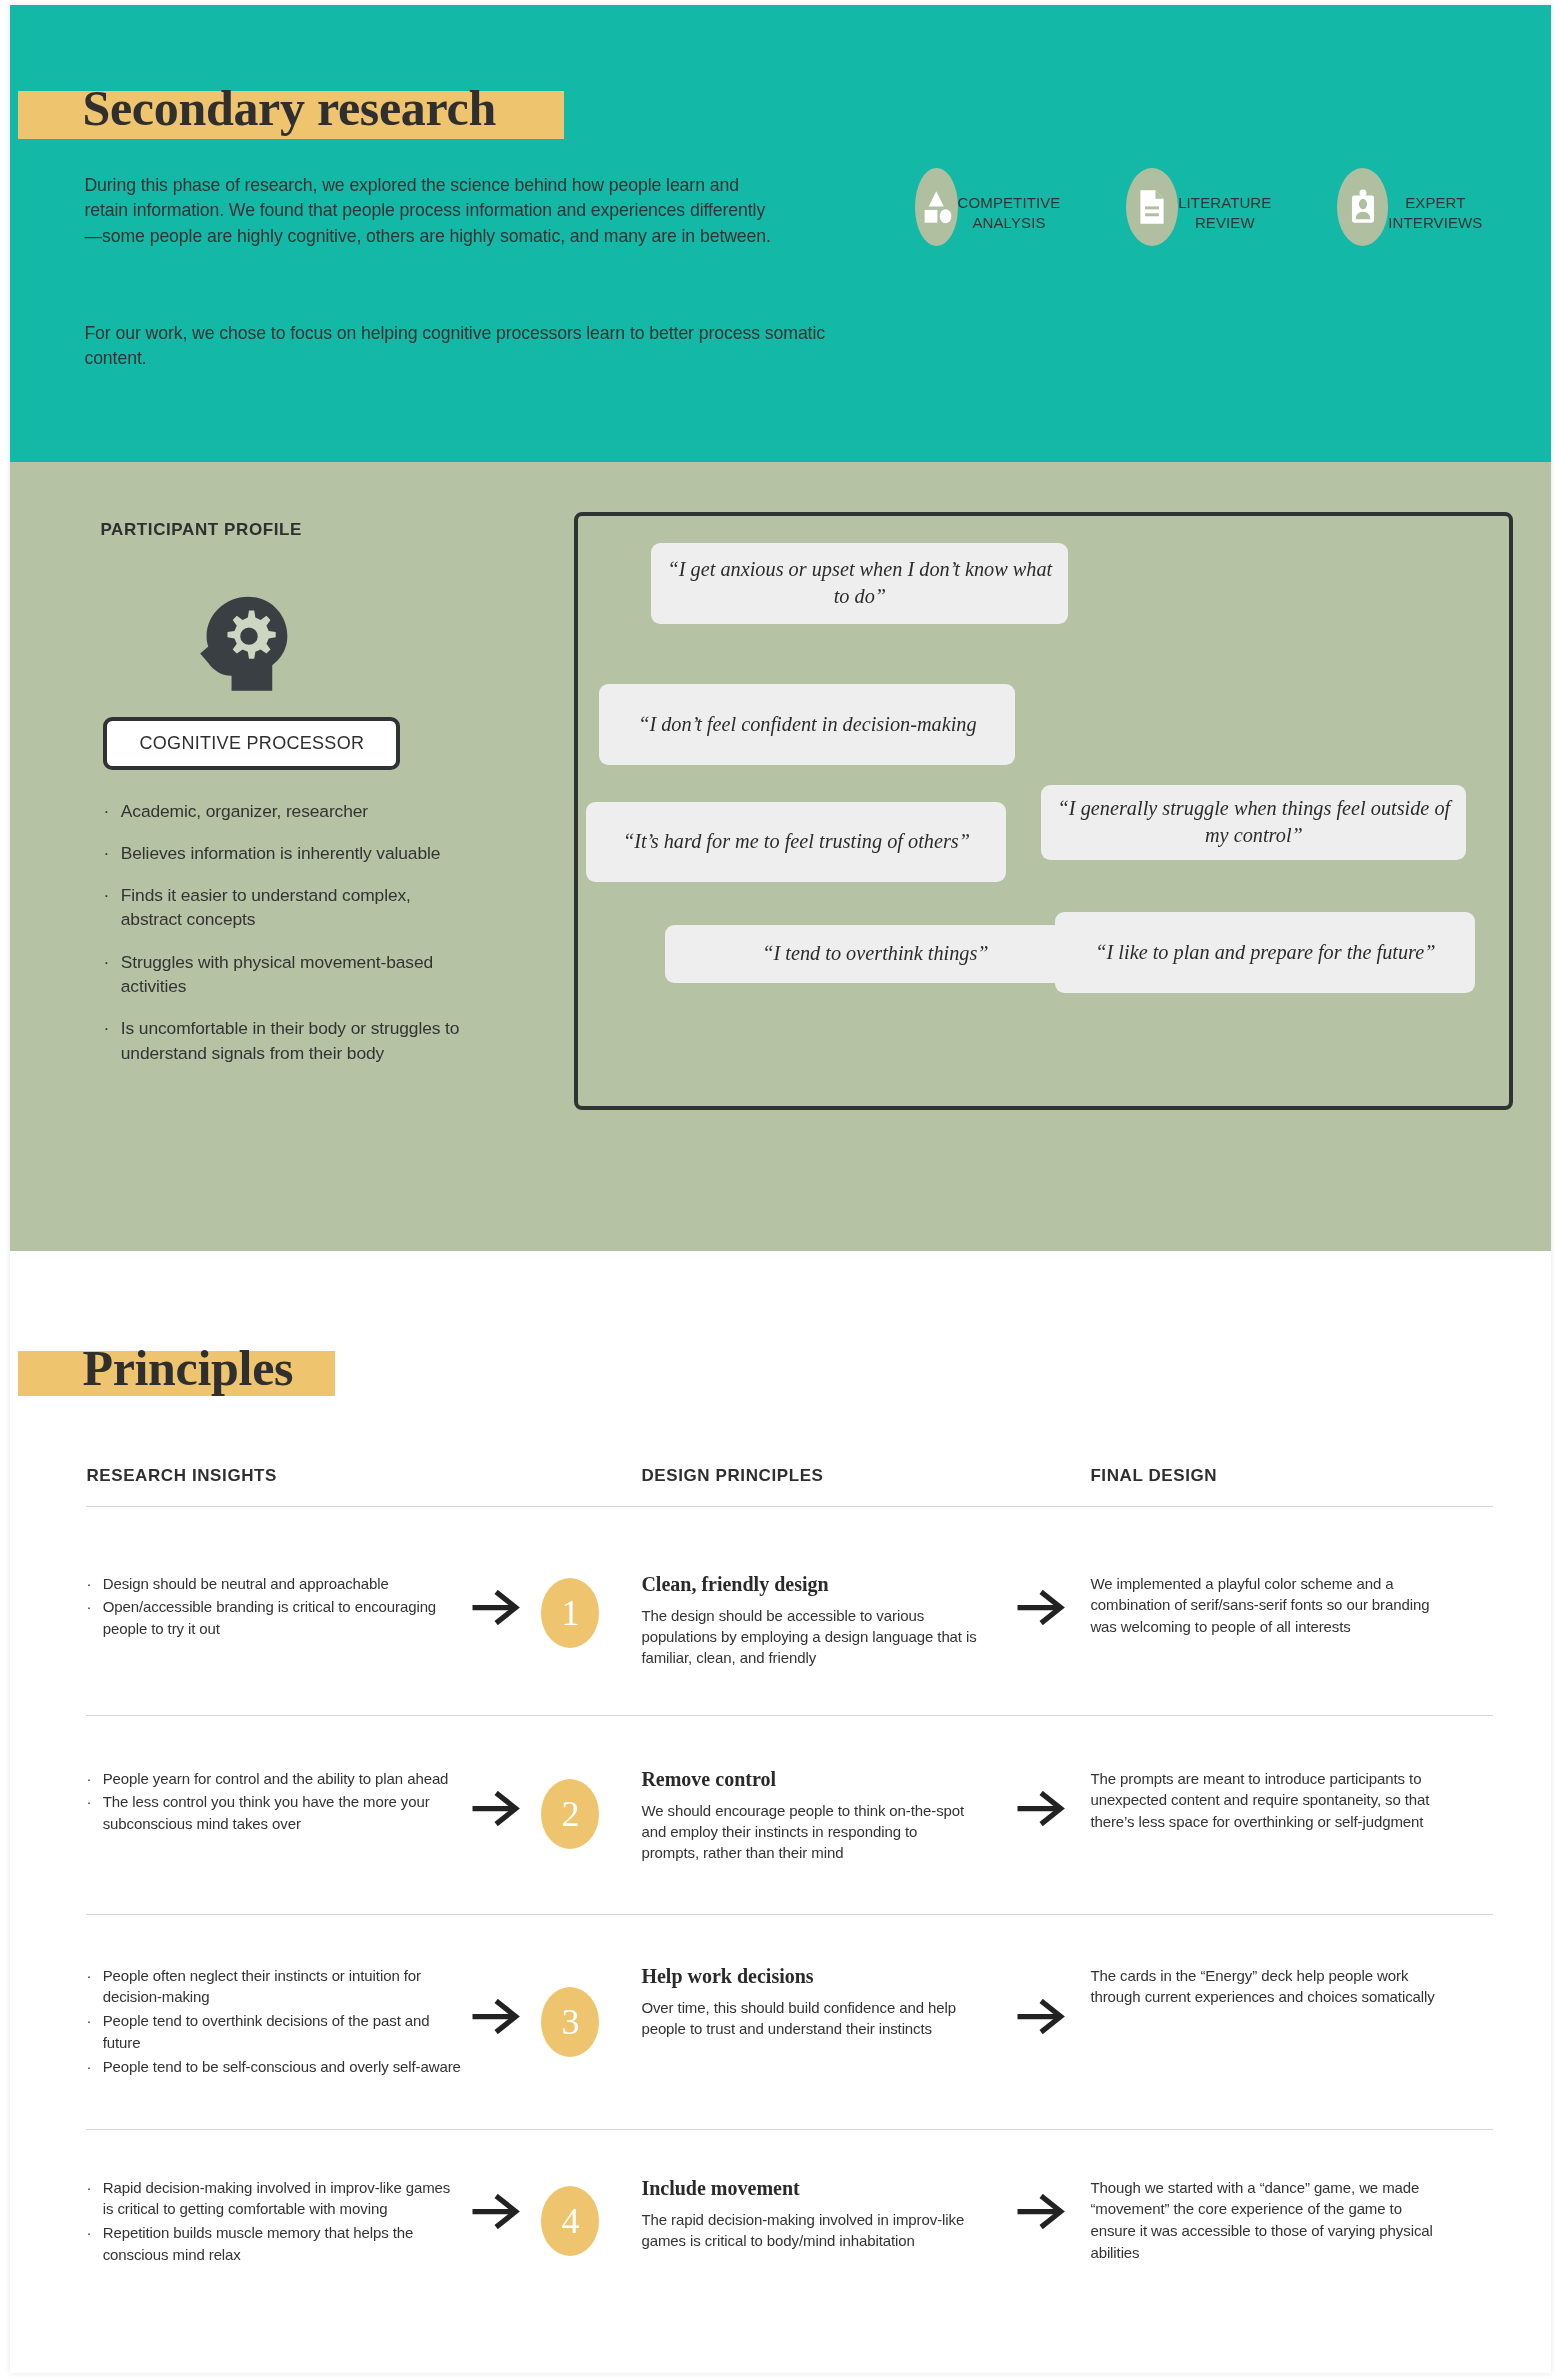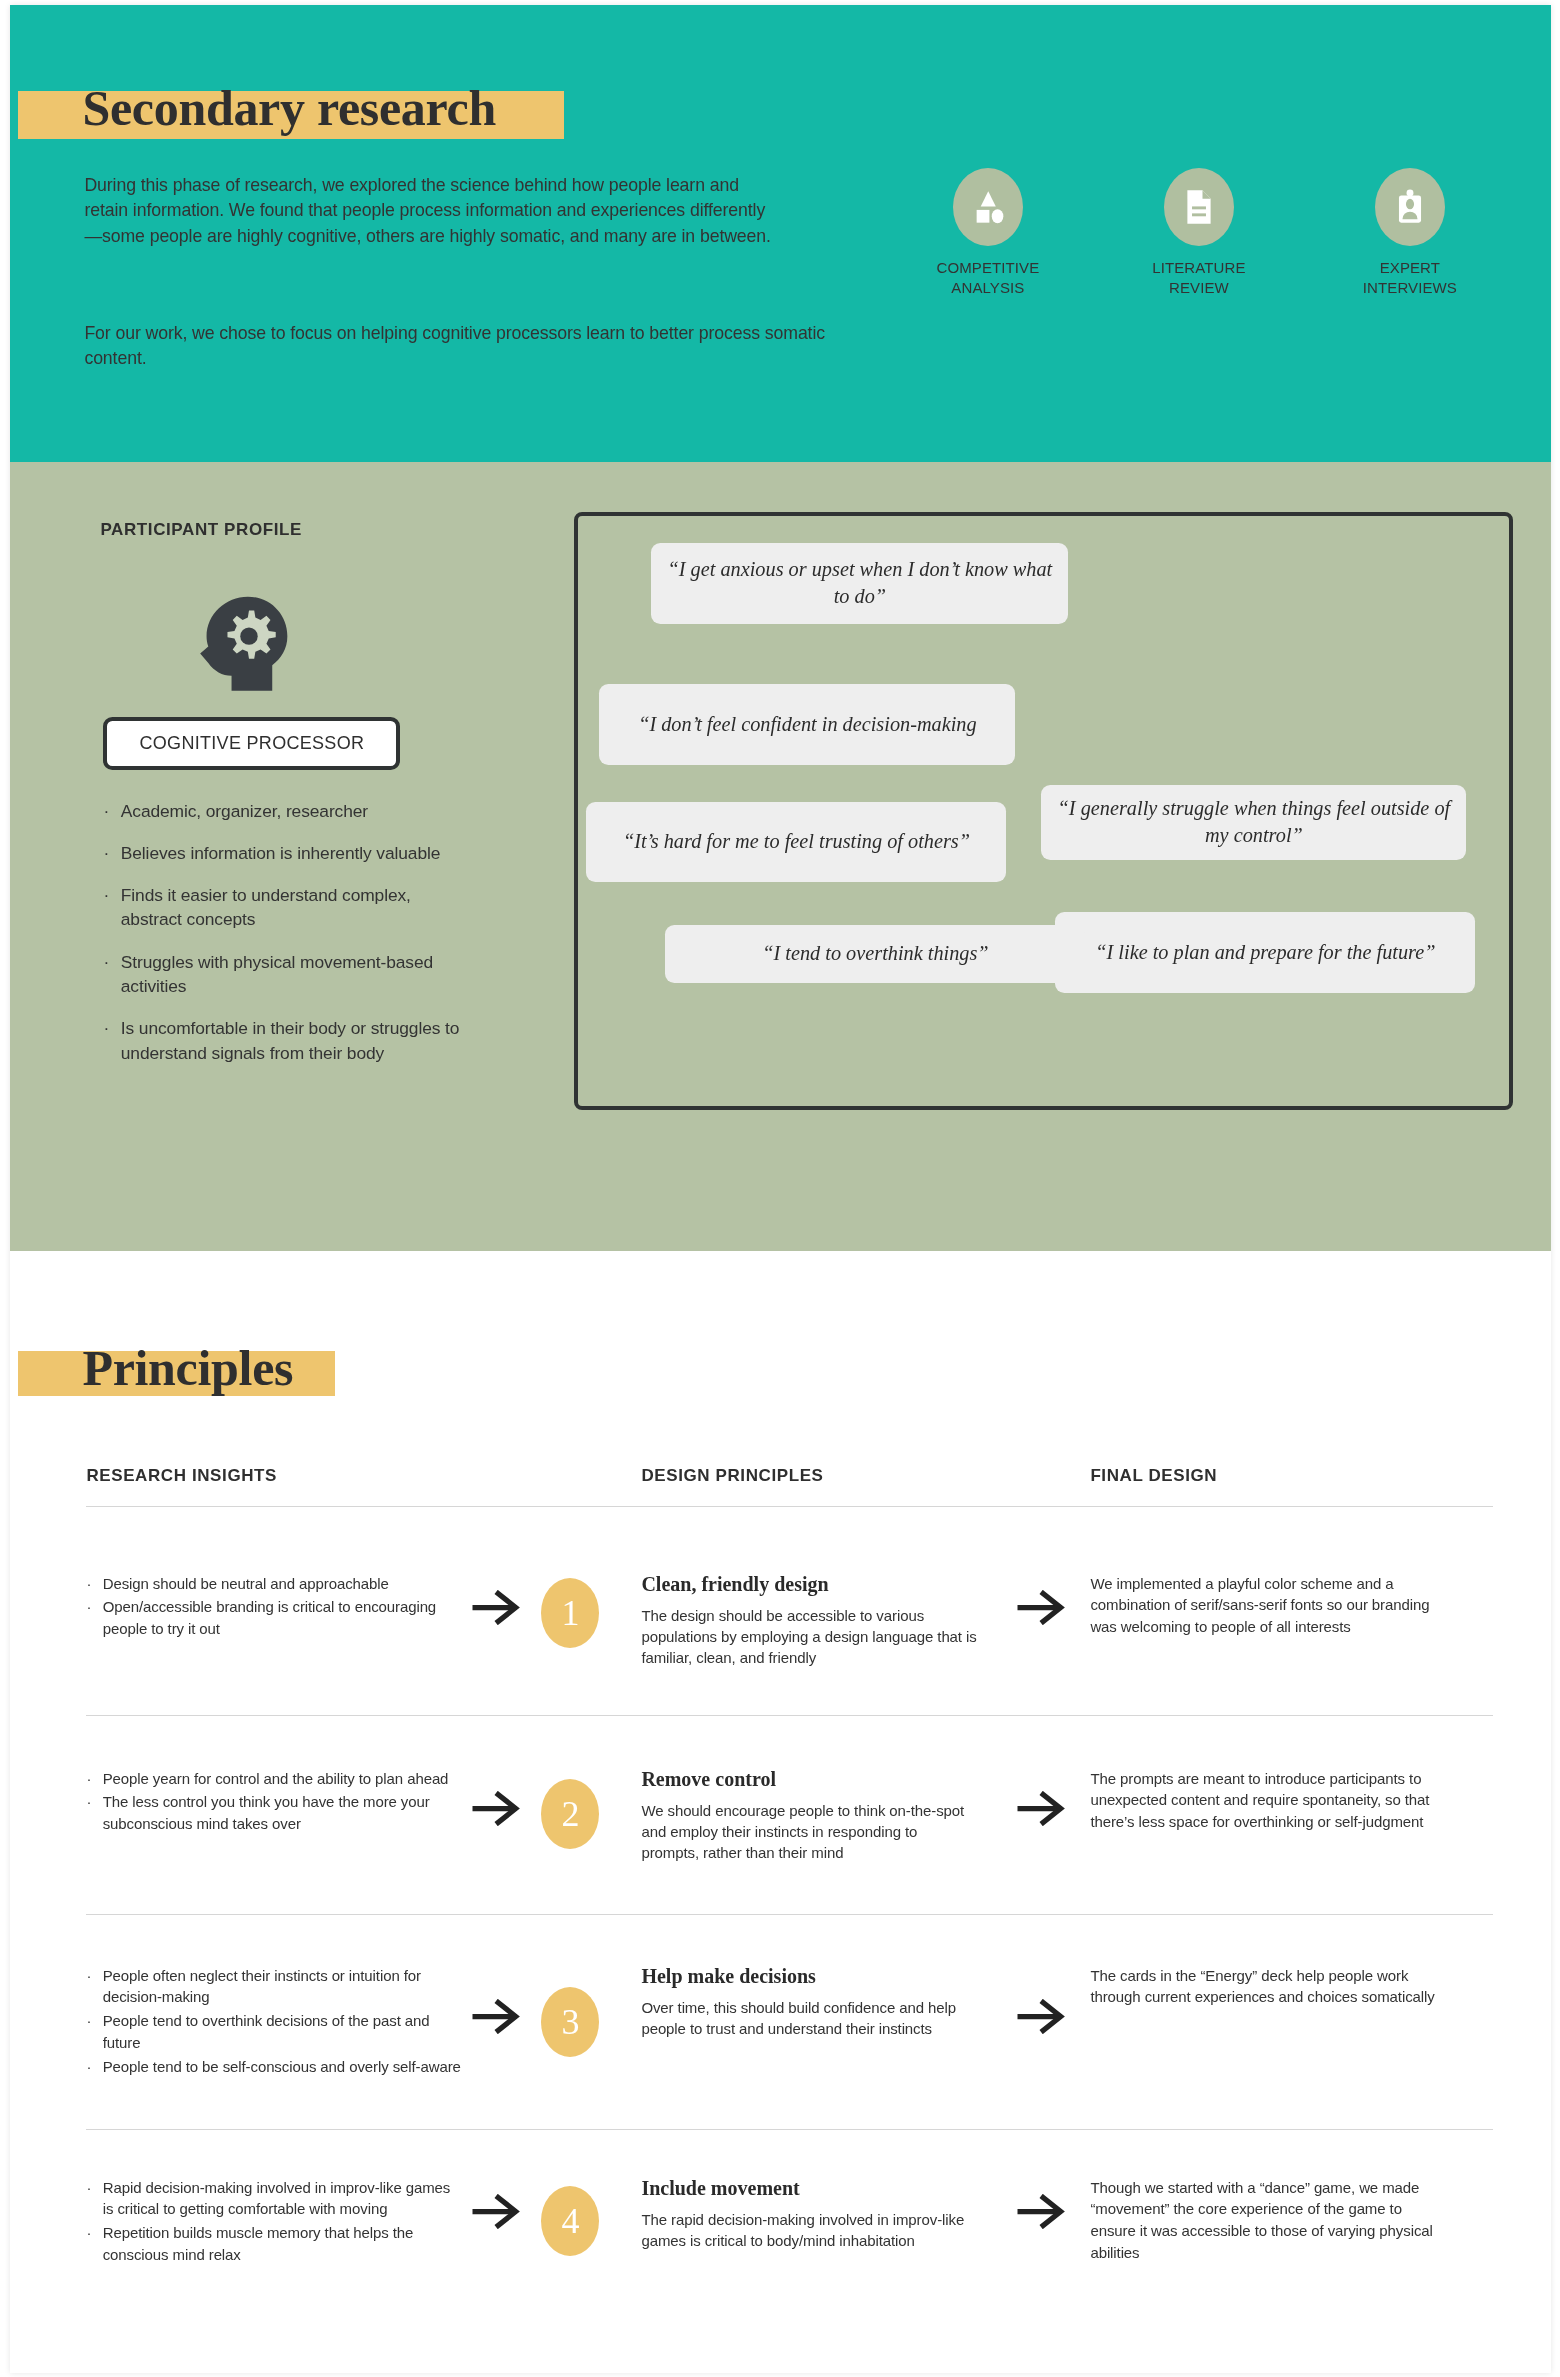--- a/index.html
+++ b/index.html
@@ -49,21 +49,21 @@
     font-size: 17.7px;
     line-height: 1.46;
     color: #333333;
     letter-spacing: -0.1px;
   }
   #para1 { left: 74px; top: 168px; width: 697px; }
   #para2 { left: 74px; top: 316px; width: 749px; }
 
   
   .methods { position: absolute; left: 905px; top: 163px; display: flex; gap: 66px; }
-  .method { width: 145px; display: flex; flex-direction: column; align-items: center; }
+  .method { width: 145px; display: flex; align-items: center; }
   .method-badge {
     width: 70px; height: 78px;
     border-radius: 50%;
     background: #b0bfa0;
     display: flex; align-items: center; justify-content: center;
   }
   .method-label {
     margin-top: 12.8px;
     font-size: 15px;
     line-height: 1.33;
@@ -410,21 +410,21 @@
       <div class="arrow1" style="top:34px;">
         <svg width="56" height="35" viewBox="0 0 96 60">
           <path d="M6 30 H74" stroke="#222" stroke-width="9" fill="none"></path>
           <path d="M50 6 L80 30 L50 54" stroke="#222" stroke-width="9" fill="none" stroke-linecap="square"></path>
         </svg>
       </div>
       <div class="numcircle" style="top:22px;">
         <span>3</span>
       </div>
       <div class="p-principle">
-        <div class="pp-title">Help make decisions</div>
+        <div class="pp-title">Help work decisions</div>
         <div class="pp-body">Over time, this should build confidence and help people to trust and understand their instincts</div>
       </div>
       <div class="arrow2" style="top:34px;">
         <svg width="56" height="35" viewBox="0 0 96 60">
           <path d="M6 30 H74" stroke="#222" stroke-width="9" fill="none"></path>
           <path d="M50 6 L80 30 L50 54" stroke="#222" stroke-width="9" fill="none" stroke-linecap="square"></path>
         </svg>
       </div>
       <div class="p-final">
         <div class="pf-body">The cards in the “Energy” deck help people work through current experiences and choices somatically</div>

